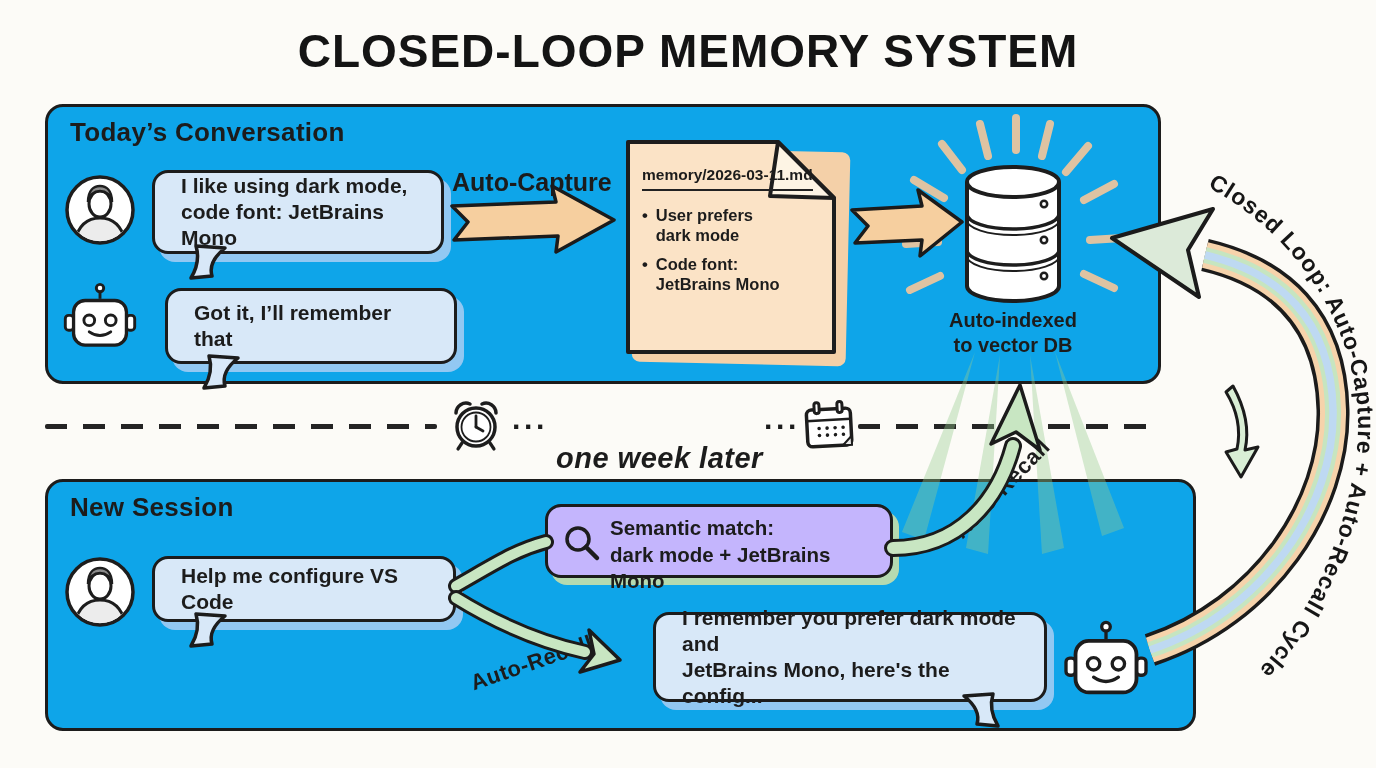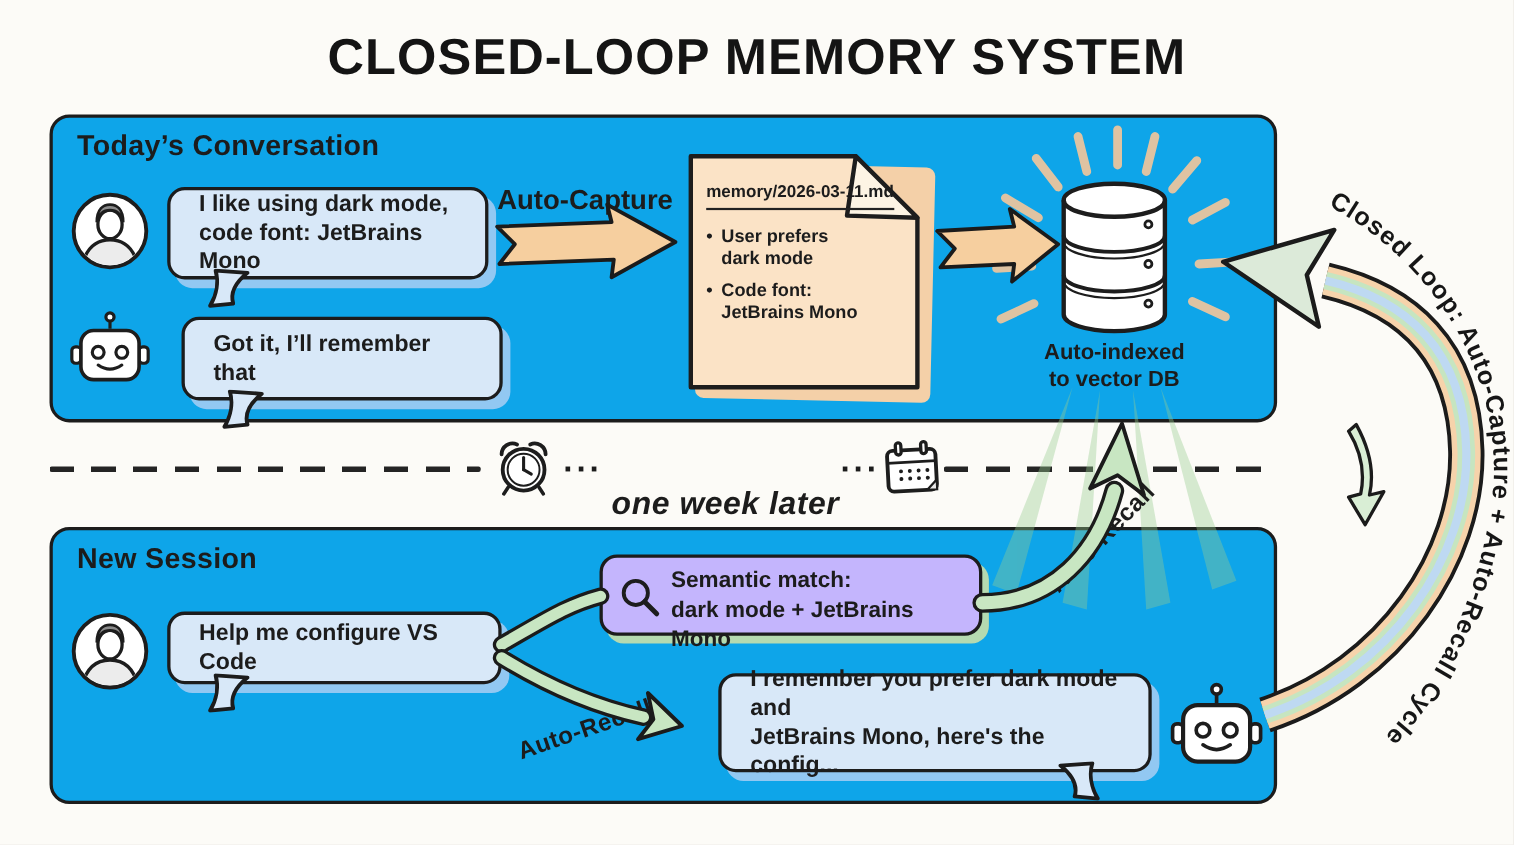--- a/index.html
+++ b/index.html
@@ -62,21 +62,21 @@
 </head>
 <body>
 
 <div id="canvas">
 
   <div class="abs title">CLOSED-LOOP MEMORY SYSTEM</div>
 
   <div class="abs panel" style="left:45px;top:104px;width:1110px;height:274px;">
     <div class="panel-heading">Today’s Conversation</div>
   </div>
-  <div class="abs panel" style="left:45px;top:479px;width:1110px;height:246px;">
+  <div class="abs panel" style="left:45px;top:479px;width:1110px;height:246px;padding-left:35px;">
     <div class="panel-heading">New Session</div>
   </div>
 
   <div class="abs divider-dash" style="left:45px;top:424px;width:392px;"></div>
   <div class="abs divider-dash" style="left:858px;top:424px;width:294px;"></div>
 
   <svg class="abs" style="left:0;top:0;" width="1376" height="768">
     <g stroke="#f5c79b" stroke-width="8" stroke-linecap="round" opacity="0.9">
       <line x1="938" y1="242" x2="906" y2="244"></line>
       <line x1="944" y1="198" x2="914" y2="180"></line>

